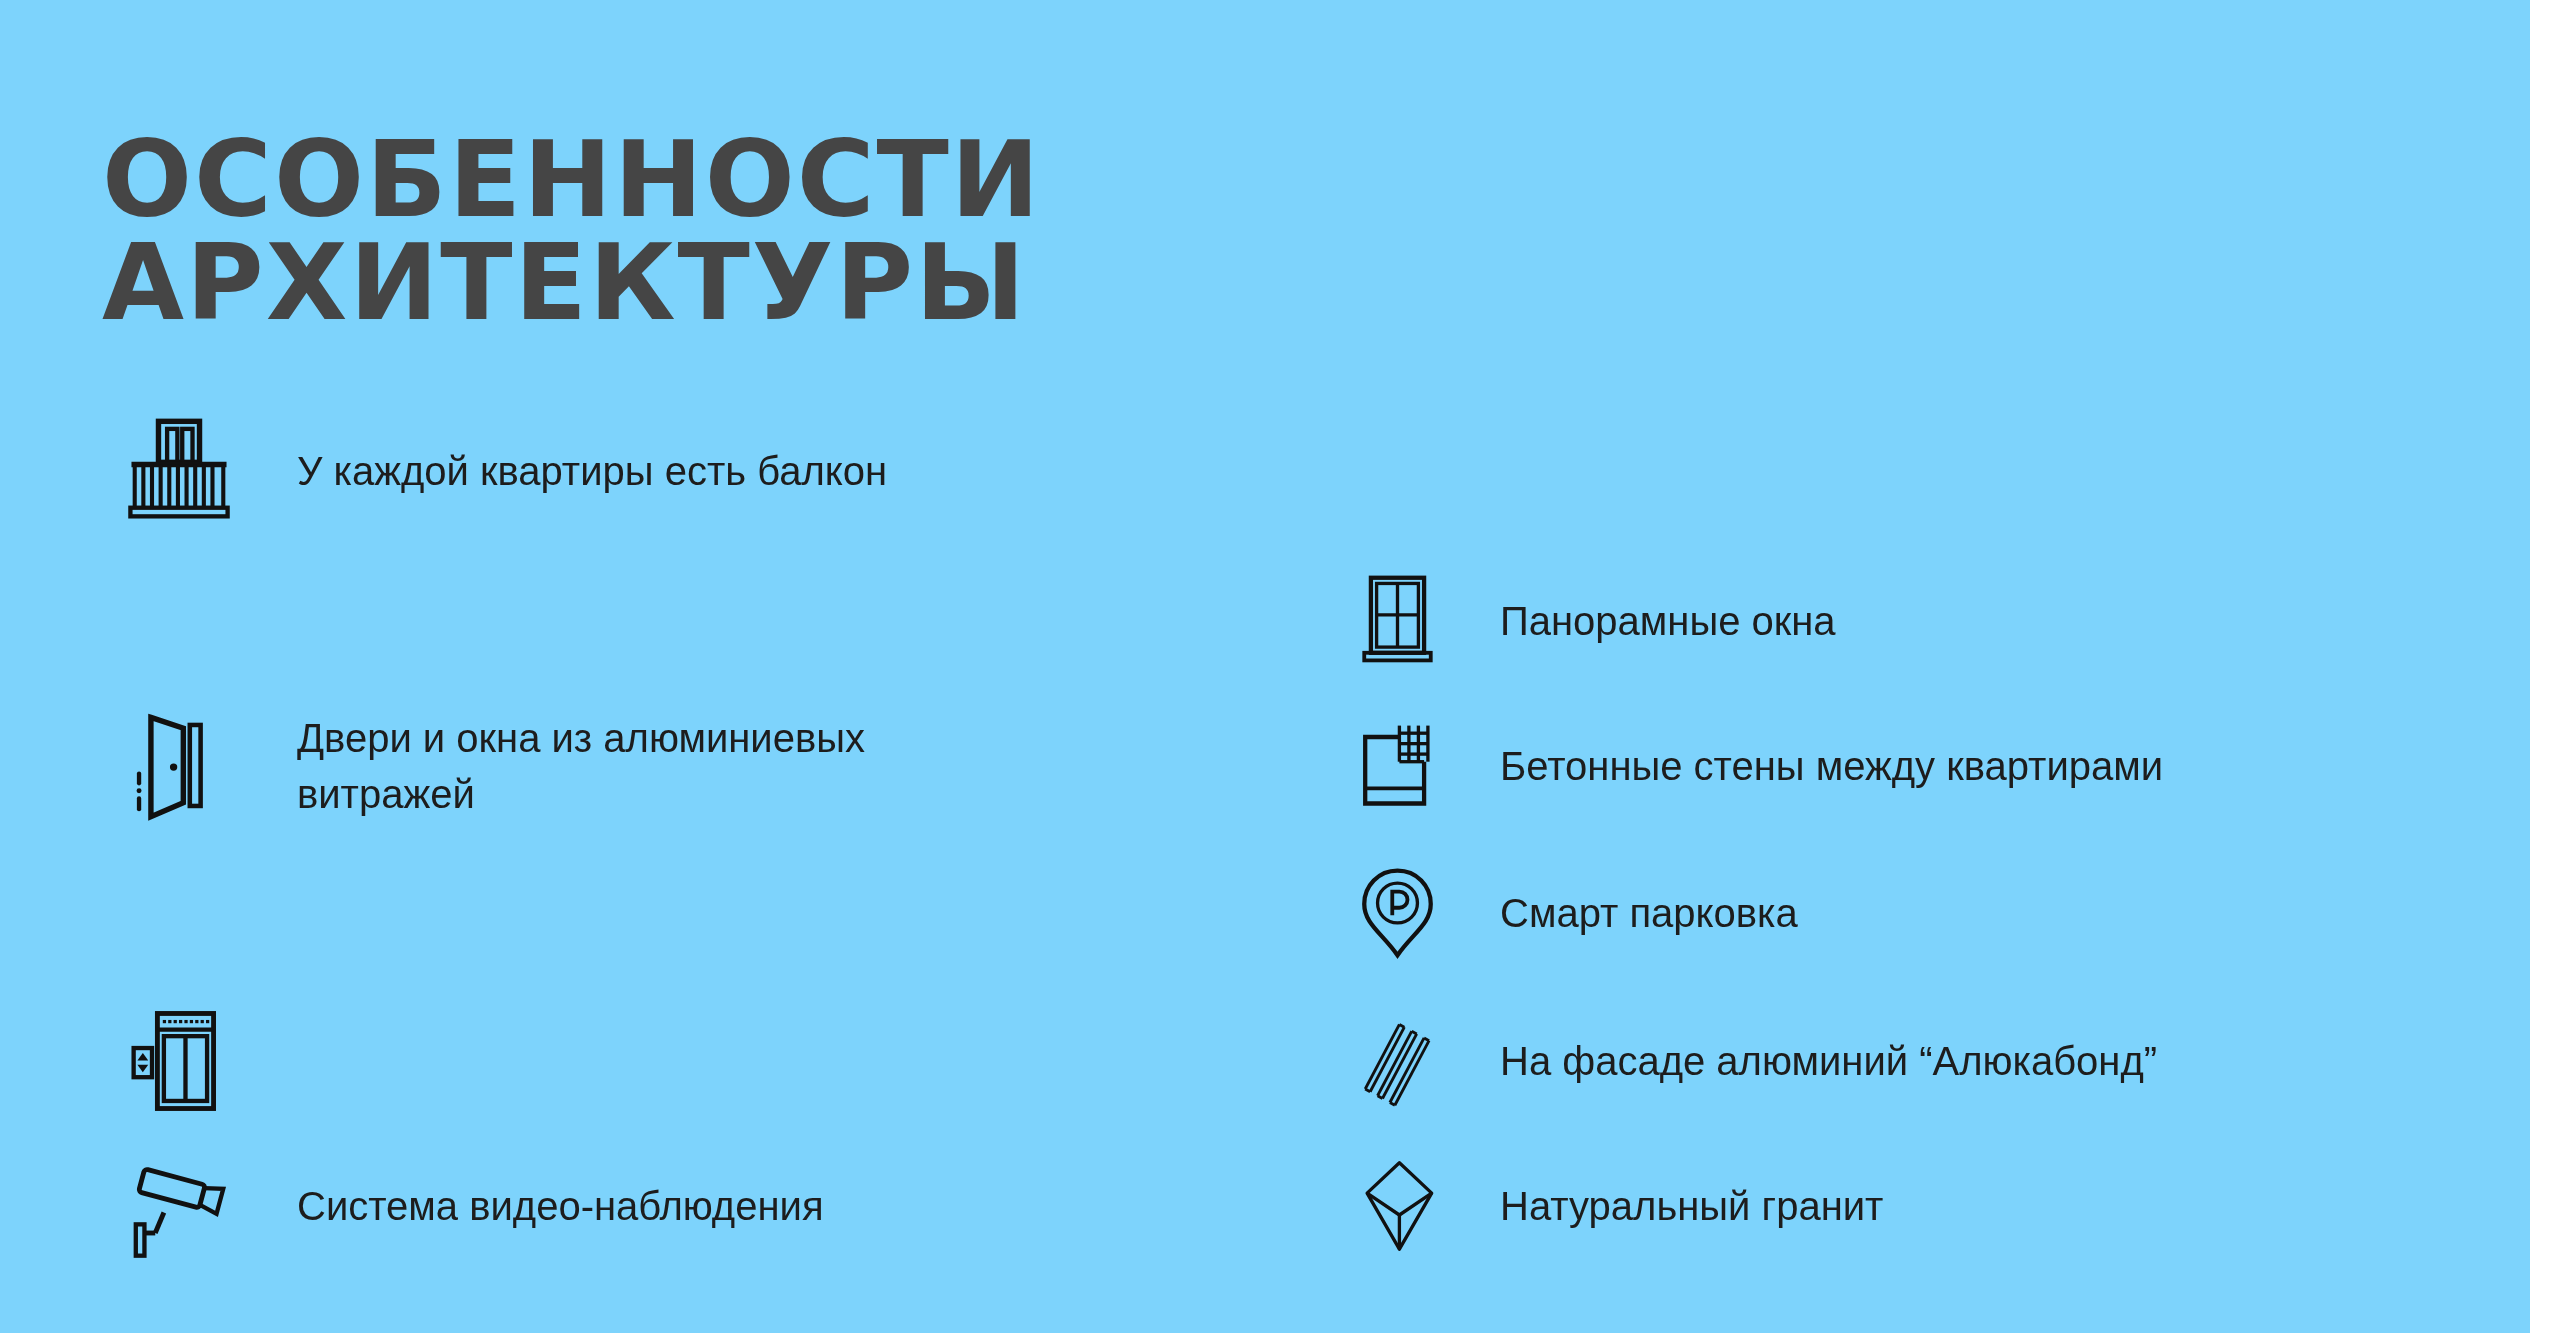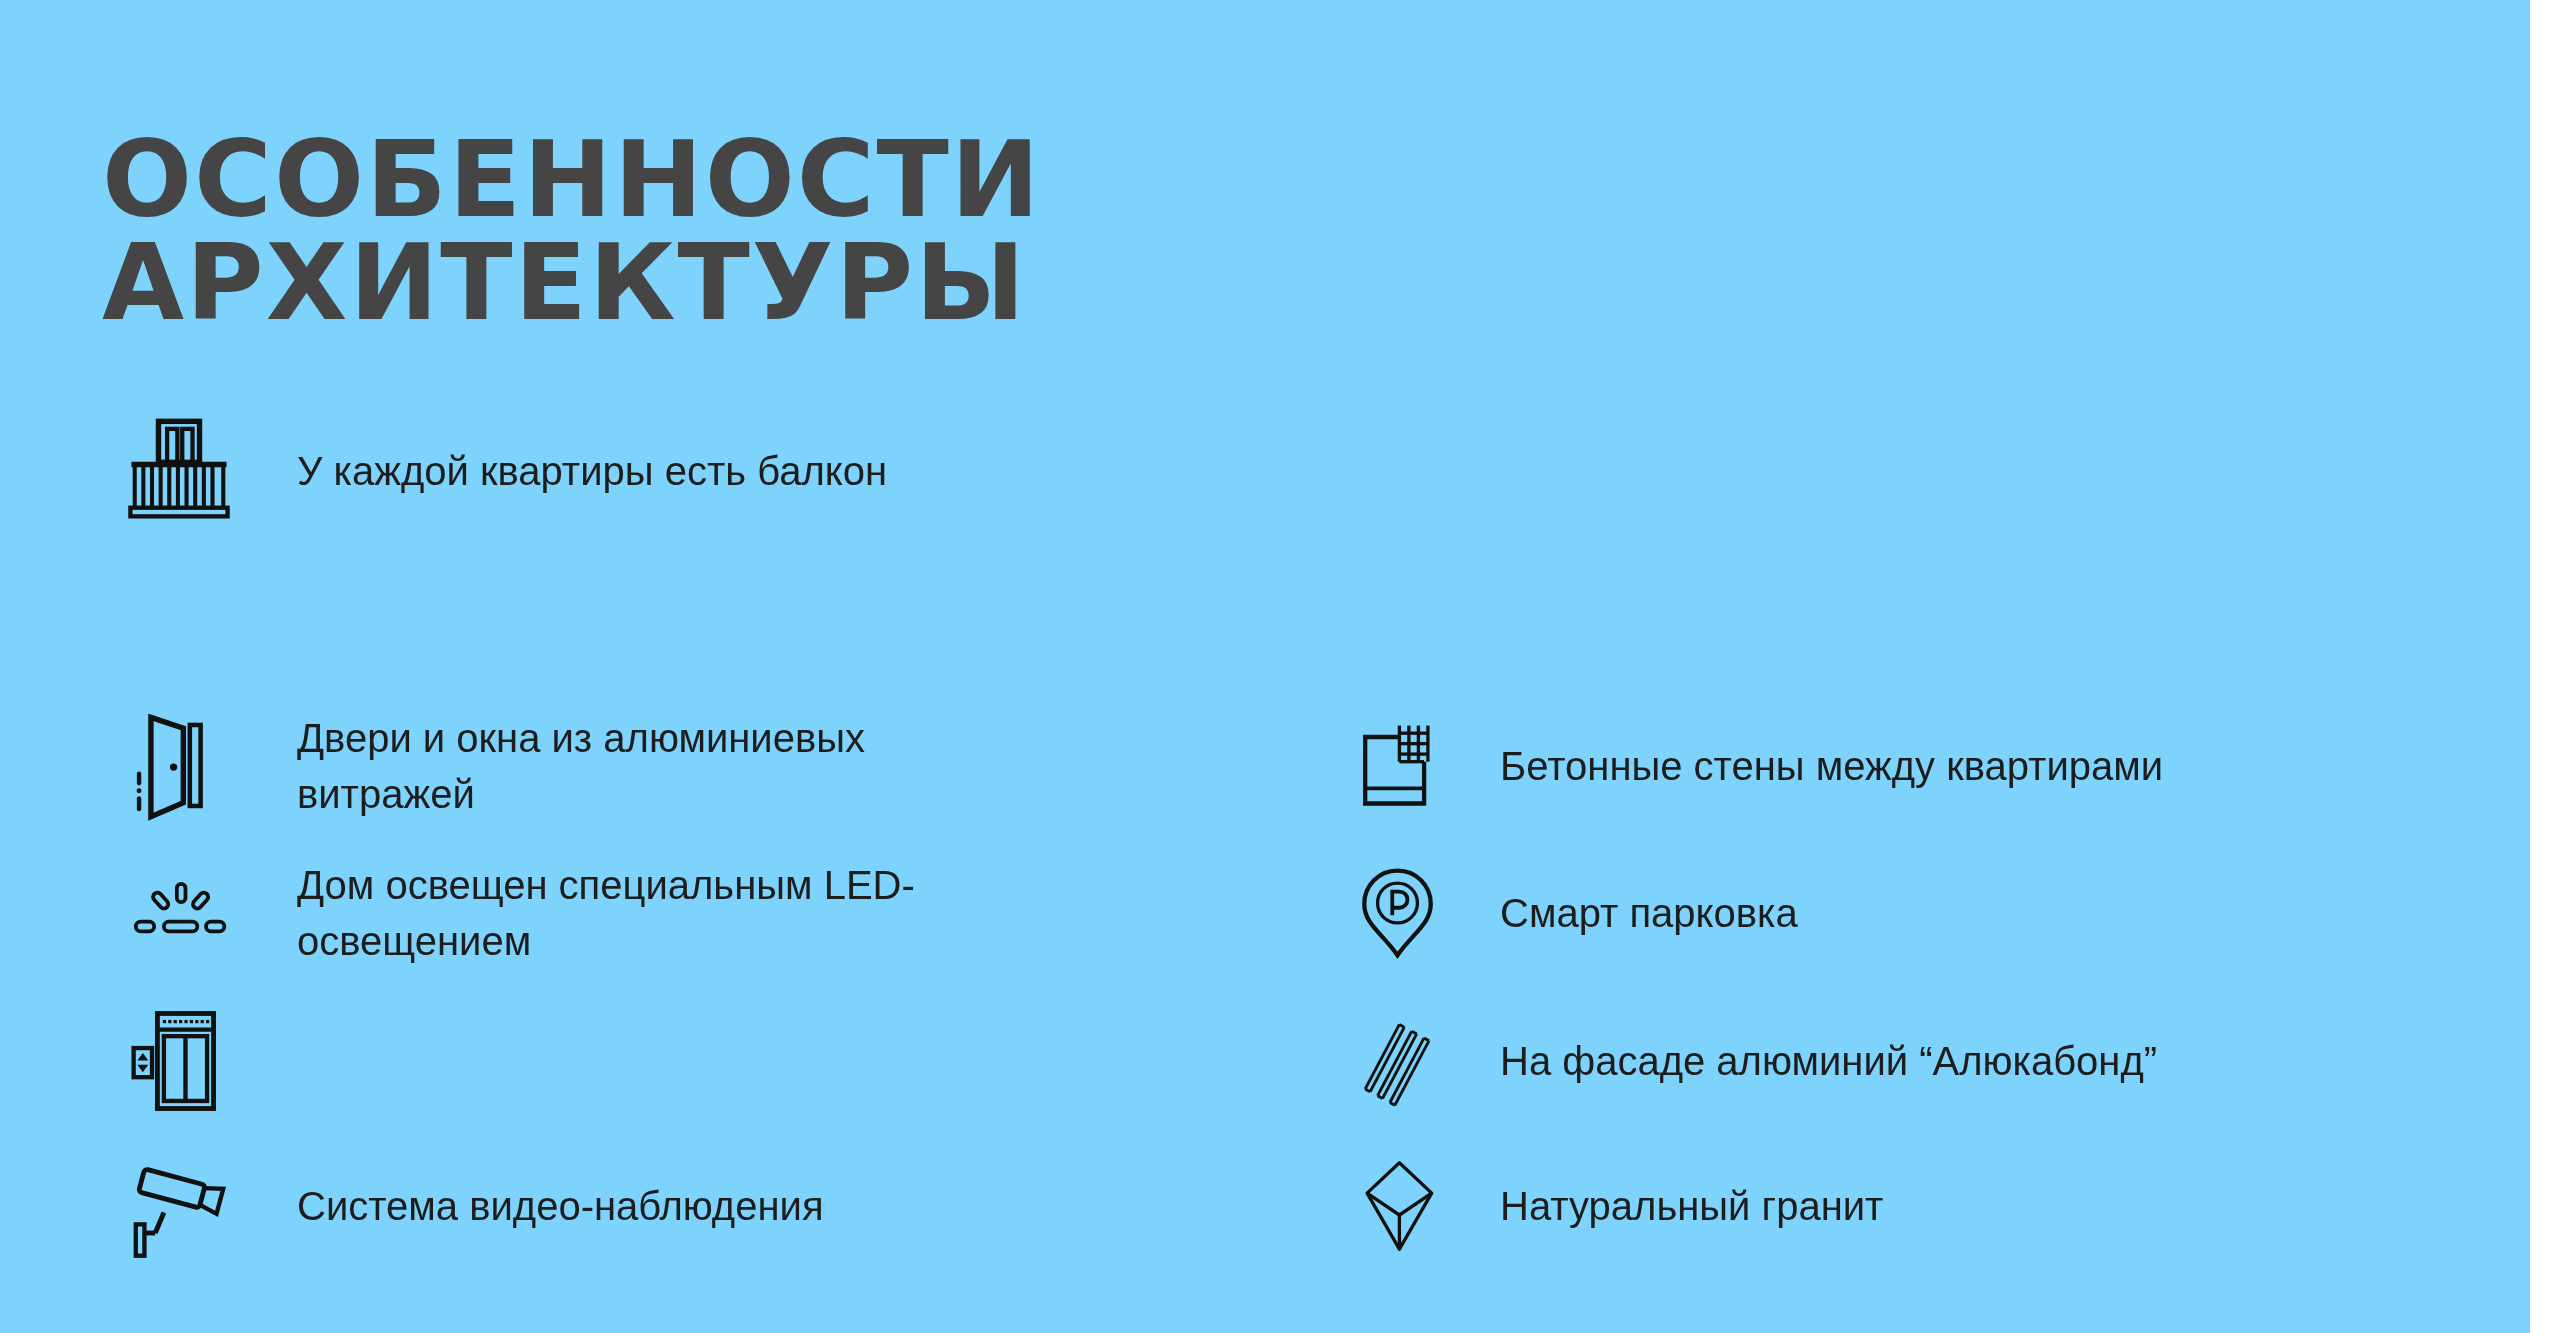--- a/index.html
+++ b/index.html
@@ -70,33 +70,20 @@
         <circle class="fl" cx="45" cy="51" r="3.4"></circle>
         <rect class="ln" x="60" y="12" width="10" height="75" stroke-width="4.2"></rect>
         <line class="ln" x1="13" y1="57" x2="13" y2="66" stroke-width="4" stroke-linecap="round"></line>
         <circle class="fl" cx="13" cy="73" r="2.3"></circle>
         <line class="ln" x1="13" y1="80" x2="13" y2="90" stroke-width="4" stroke-linecap="round"></line>
       </svg>
     </span>
     <div class="label">Двери и окна из алюминиевых витражей</div>
   </div>
 
-  <div class="item left-col" style="top:839px">
-    <span class="icon-box">
-      <svg viewBox="0 0 100 100">
-        <rect class="ln" x="48" y="23" width="8" height="17" rx="4" stroke-width="3.5"></rect>
-        <rect class="ln" x="29" y="30" width="8" height="17" rx="4" stroke-width="3.5" transform="rotate(-42 33 38.5)"></rect>
-        <rect class="ln" x="66" y="30" width="8" height="17" rx="4" stroke-width="3.5" transform="rotate(42 70 38.5)"></rect>
-        <rect class="ln" x="10" y="58" width="17" height="9" rx="4.5" stroke-width="3.5"></rect>
-        <rect class="ln" x="36" y="58" width="31" height="9" rx="4.5" stroke-width="3.5"></rect>
-        <rect class="ln" x="75" y="58" width="17" height="9" rx="4.5" stroke-width="3.5"></rect>
-      </svg>
-    </span>
-    <div class="label">Дом освещен специальным LED-освещением</div>
-  </div>
 
   <div class="item left-col" style="top:987px">
     <span class="icon-box">
       <svg viewBox="0 0 100 100">
         <rect class="ln" x="30" y="6" width="52" height="88" stroke-width="4.5"></rect>
         <line class="ln" x1="30" y1="21" x2="82" y2="21" stroke-width="4"></line>
         <g class="fl">
           <rect x="35" y="12" width="3" height="3"></rect>
             <rect x="40" y="12" width="3" height="3"></rect>
           <rect x="45" y="12" width="3" height="3"></rect>
@@ -124,20 +111,32 @@
           <path class="ln" d="M72 27 L89 23 V47 L72 43" stroke-width="4"></path>
         </g>
         <path class="ln" d="M36 56 L28 75" stroke-width="4.5"></path>
         <path class="ln" d="M28 75 H18" stroke-width="4.5"></path>
         <rect class="ln" x="10" y="67" width="8" height="29" stroke-width="4"></rect>
       </svg>
     </span>
     <div class="label">Система видео-наблюдения</div>
   </div>
 
+  <div class="item right-col" style="top:547px">
+    <span class="icon-box">
+      <svg viewBox="0 0 100 100">
+        <rect class="ln" x="22" y="5" width="56" height="79" stroke-width="4.5"></rect>
+        <rect class="ln" x="28" y="11" width="44" height="67" stroke-width="3.5"></rect>
+        <line class="ln" x1="50" y1="11" x2="50" y2="78" stroke-width="3.5"></line>
+        <line class="ln" x1="28" y1="44" x2="72" y2="44" stroke-width="3.5"></line>
+        <rect class="ln" x="15" y="84" width="70" height="8" stroke-width="4"></rect>
+      </svg>
+    </span>
+    <div class="label">Панорамные окна</div>
+  </div>
 
   <div class="item right-col" style="top:692px">
     <span class="icon-box">
       <svg viewBox="0 0 100 100">
         <path class="ln" d="M52 20 H16 V90 H78 V46" stroke-width="4.5"></path>
         <line class="ln" x1="16" y1="74" x2="78" y2="74" stroke-width="4"></line>
         <g class="ln" stroke-width="3.5">
           <path d="M52 8 V46"></path>
             <path d="M62 8 V46"></path>
             <path d="M72 8 V46"></path>

